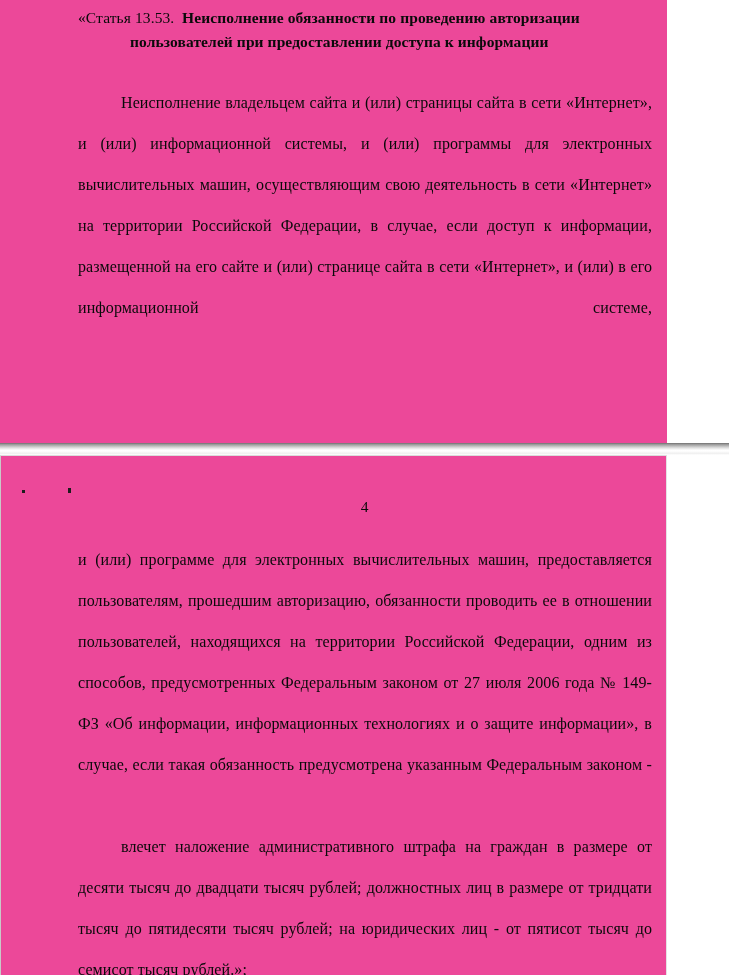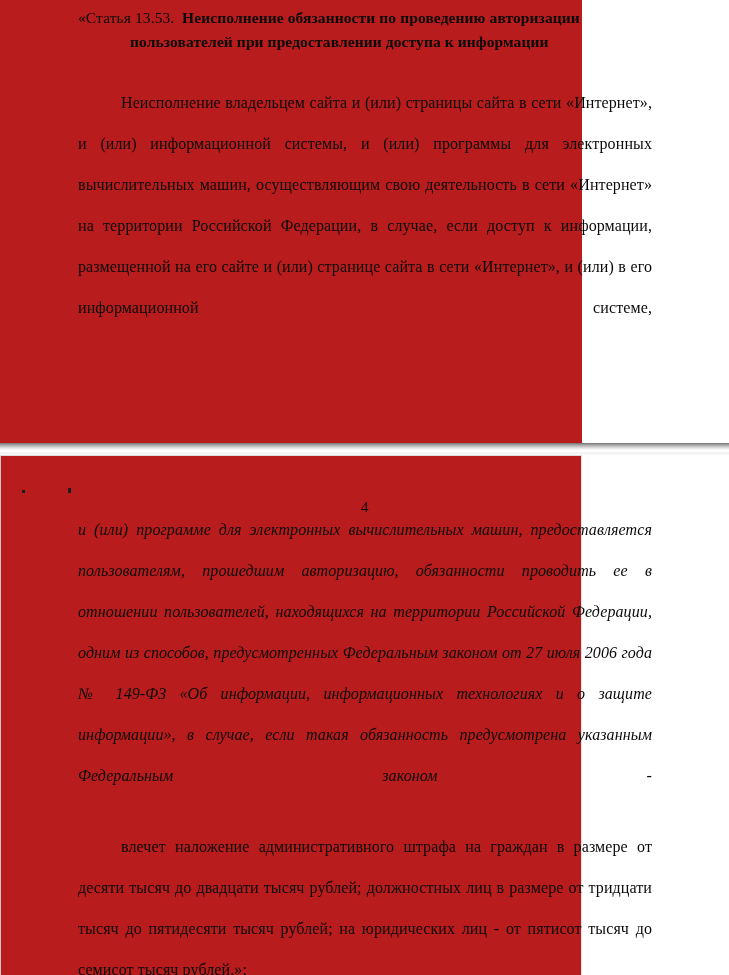--- a/index.html
+++ b/index.html
@@ -21,22 +21,22 @@
   .document {
     position: relative;
     width: 729px;
     height: 975px;
   }
 
   
   .page {
     position: absolute;
     left: 0;
-    width: 582px;
-    background: #b91c1c;
+    width: 667px;
+    background: #ec4899;
     box-sizing: border-box;
   }
 
   .page-one {
     top: 0;
     height: 443px;
   }
 
   .page-two {
     top: 455px;
@@ -145,23 +145,22 @@
   }
 
   .speck-b {
     left: 68px;
     top: 488px;
     width: 3px;
     height: 5px;
   }
 
   #page-two-body {
-    top: 509px;
+    top: 539px;
     width: 574px;
-    font-style: italic;
   }
 
   #page-two-penalty {
     top: 826px;
     width: 574px;
   }
 </style>
 </head>
 <body>
 

